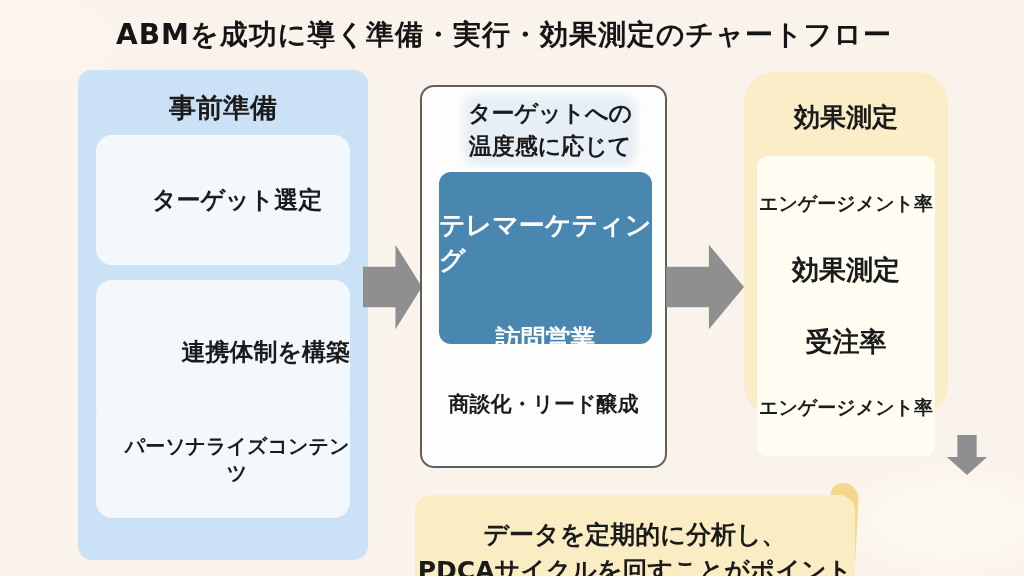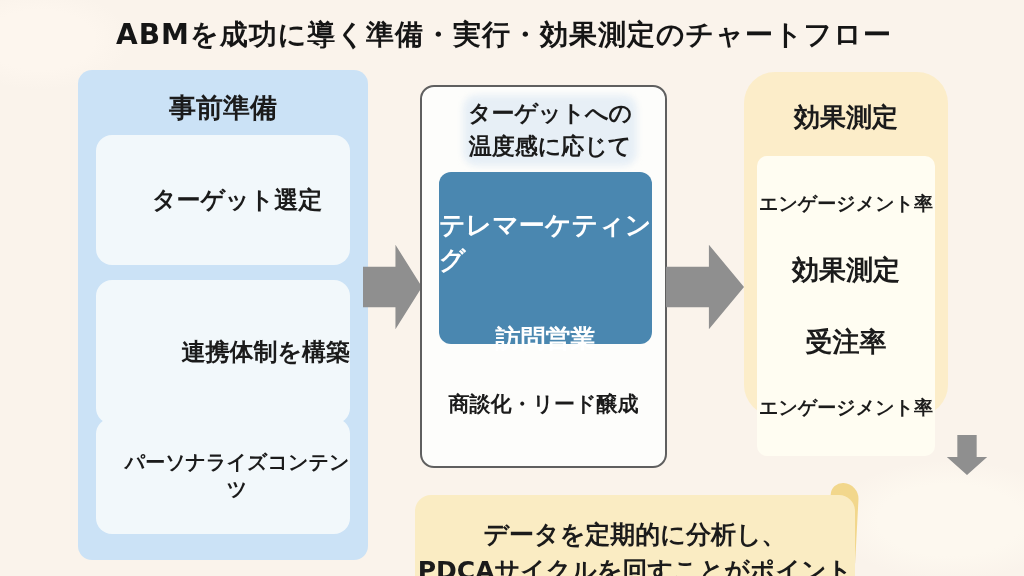--- a/index.html
+++ b/index.html
@@ -49,21 +49,21 @@
     border-radius: 16px;
     display: flex;
     align-items: center;
     justify-content: center;
     text-align: center;
     font-weight: 700;
     padding-left: 28px;
   }
   .card1 { top: 65px;  height: 130px; font-size: 24px; }
   .card2 { top: 210px; height: 144px; font-size: 24px; justify-content: flex-end; }
-  .card3 { top: 348px; height: 116px; font-size: 20px; }
+  .card3 { top: 332px; height: 116px; font-size: 20px; }
   
   .arrow { position: absolute; }
   .arrow polygon { fill: var(--arrow_gray, #8f8f8f); }
   .arrow1 { left: 363px; top: 243px; width: 59px; height: 88px; }
   .arrow2 { left: 666px; top: 243px; width: 78px; height: 88px; }
   .arrow-down { left: 524px; top: 348px; width: 42px; height: 40px; }
   
   .panel-middle {
     position: absolute;
     left: 420px; top: 85px;

